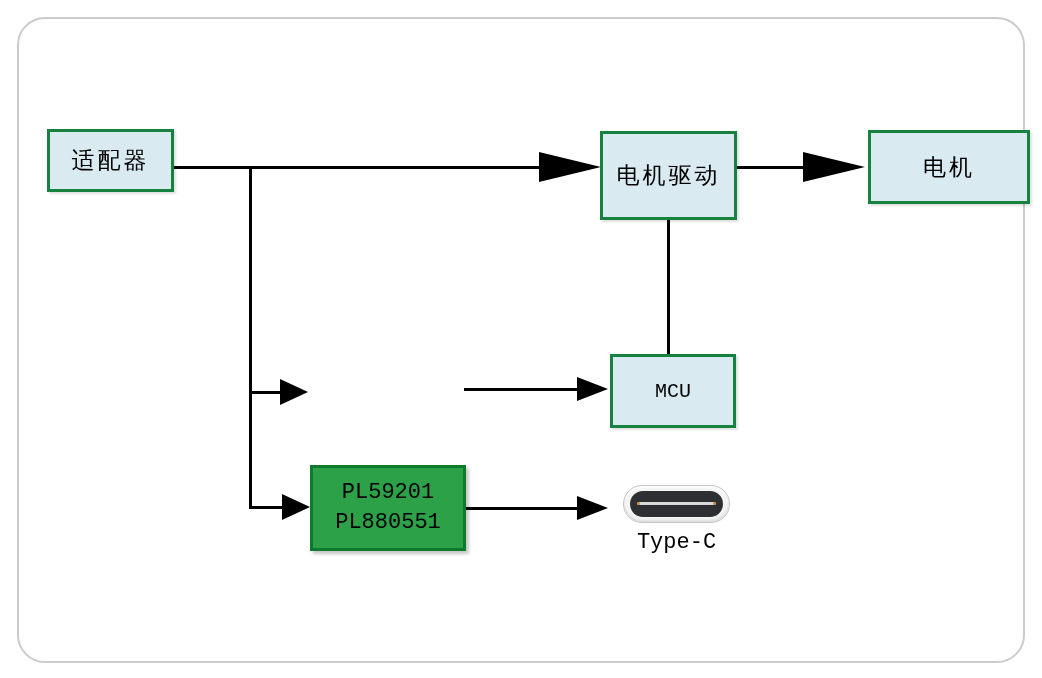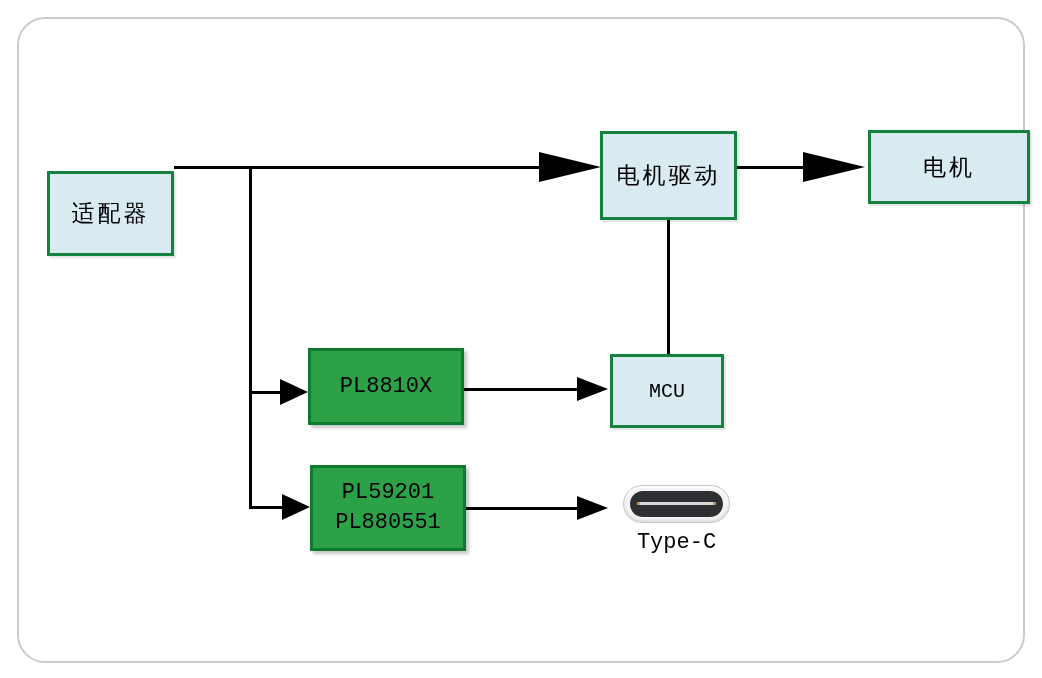--- a/index.html
+++ b/index.html
@@ -81,37 +81,34 @@
   <div class="arrow-right arrow-mid" style="left:577px;top:377px;"></div>
 
   <div class="v-line" style="left:667px;top:204px;height:151px;"></div>
 
   <div class="h-line" style="left:737px;top:166px;width:66px;"></div>
   <div class="arrow-right arrow-big" style="left:803px;top:152px;"></div>
 
   <div class="h-line" style="left:466px;top:507px;width:111px;"></div>
   <div class="arrow-right arrow-mid" style="left:577px;top:496px;"></div>
 
-  <div class="node light zh" style="left:47px;top:129px;width:127px;height:85px;margin-top:42px;">
+  <div class="node light zh" style="left:47px;top:129px;width:127px;height:63px;">
     <span>适配器</span>
   </div>
 
   <div class="node light zh" style="left:600px;top:131px;width:137px;height:89px;">
     <span>电机驱动</span>
   </div>
 
   <div class="node light zh" style="left:868px;top:130px;width:162px;height:74px;">
     <span>电机</span>
   </div>
 
-  <div class="node green mono" style="left:308px;top:348px;width:156px;height:77px;">
-    <span>PL8810X</span>
-  </div>
 
-  <div class="node light mono" style="left:610px;top:354px;width:114px;height:74px;font-size:20px;">
+  <div class="node light mono" style="left:610px;top:354px;width:126px;height:74px;font-size:20px;">
     <span>MCU</span>
   </div>
 
   <div class="node green mono chip-lines" style="left:310px;top:465px;width:156px;height:86px;">
     <div>
       <div>PL59201</div>
       <div>PL880551</div>
     </div>
   </div>
 

